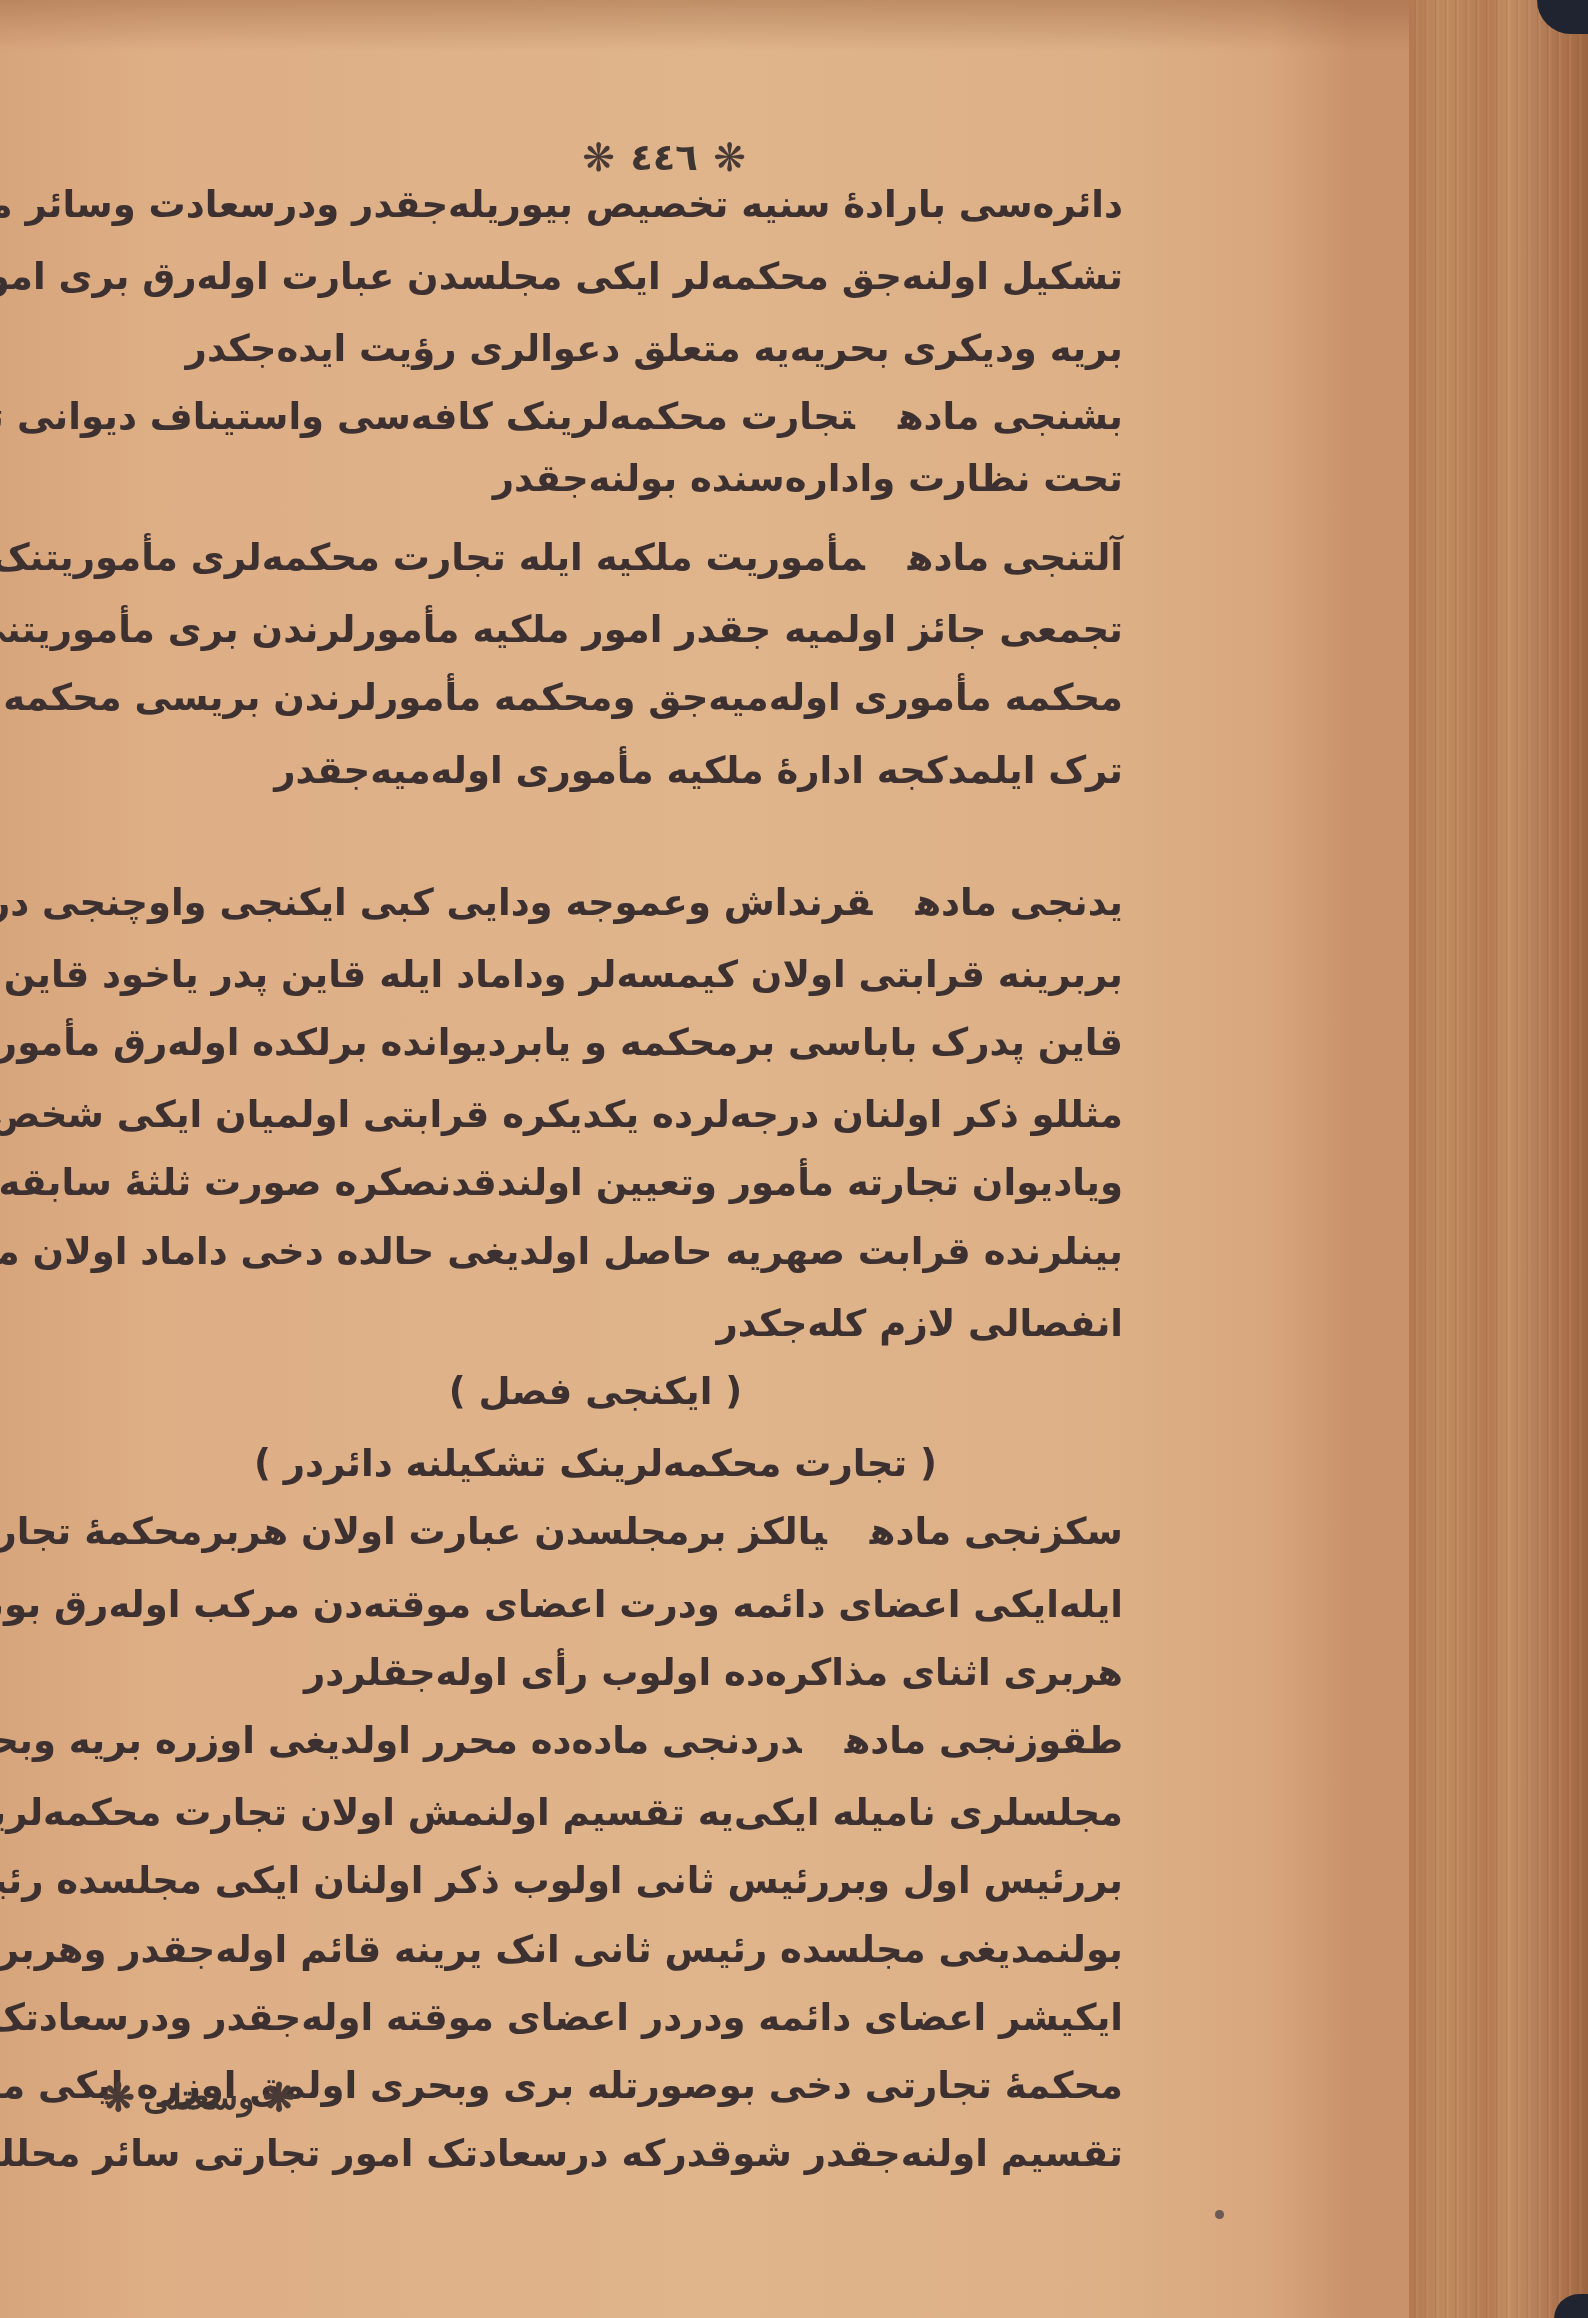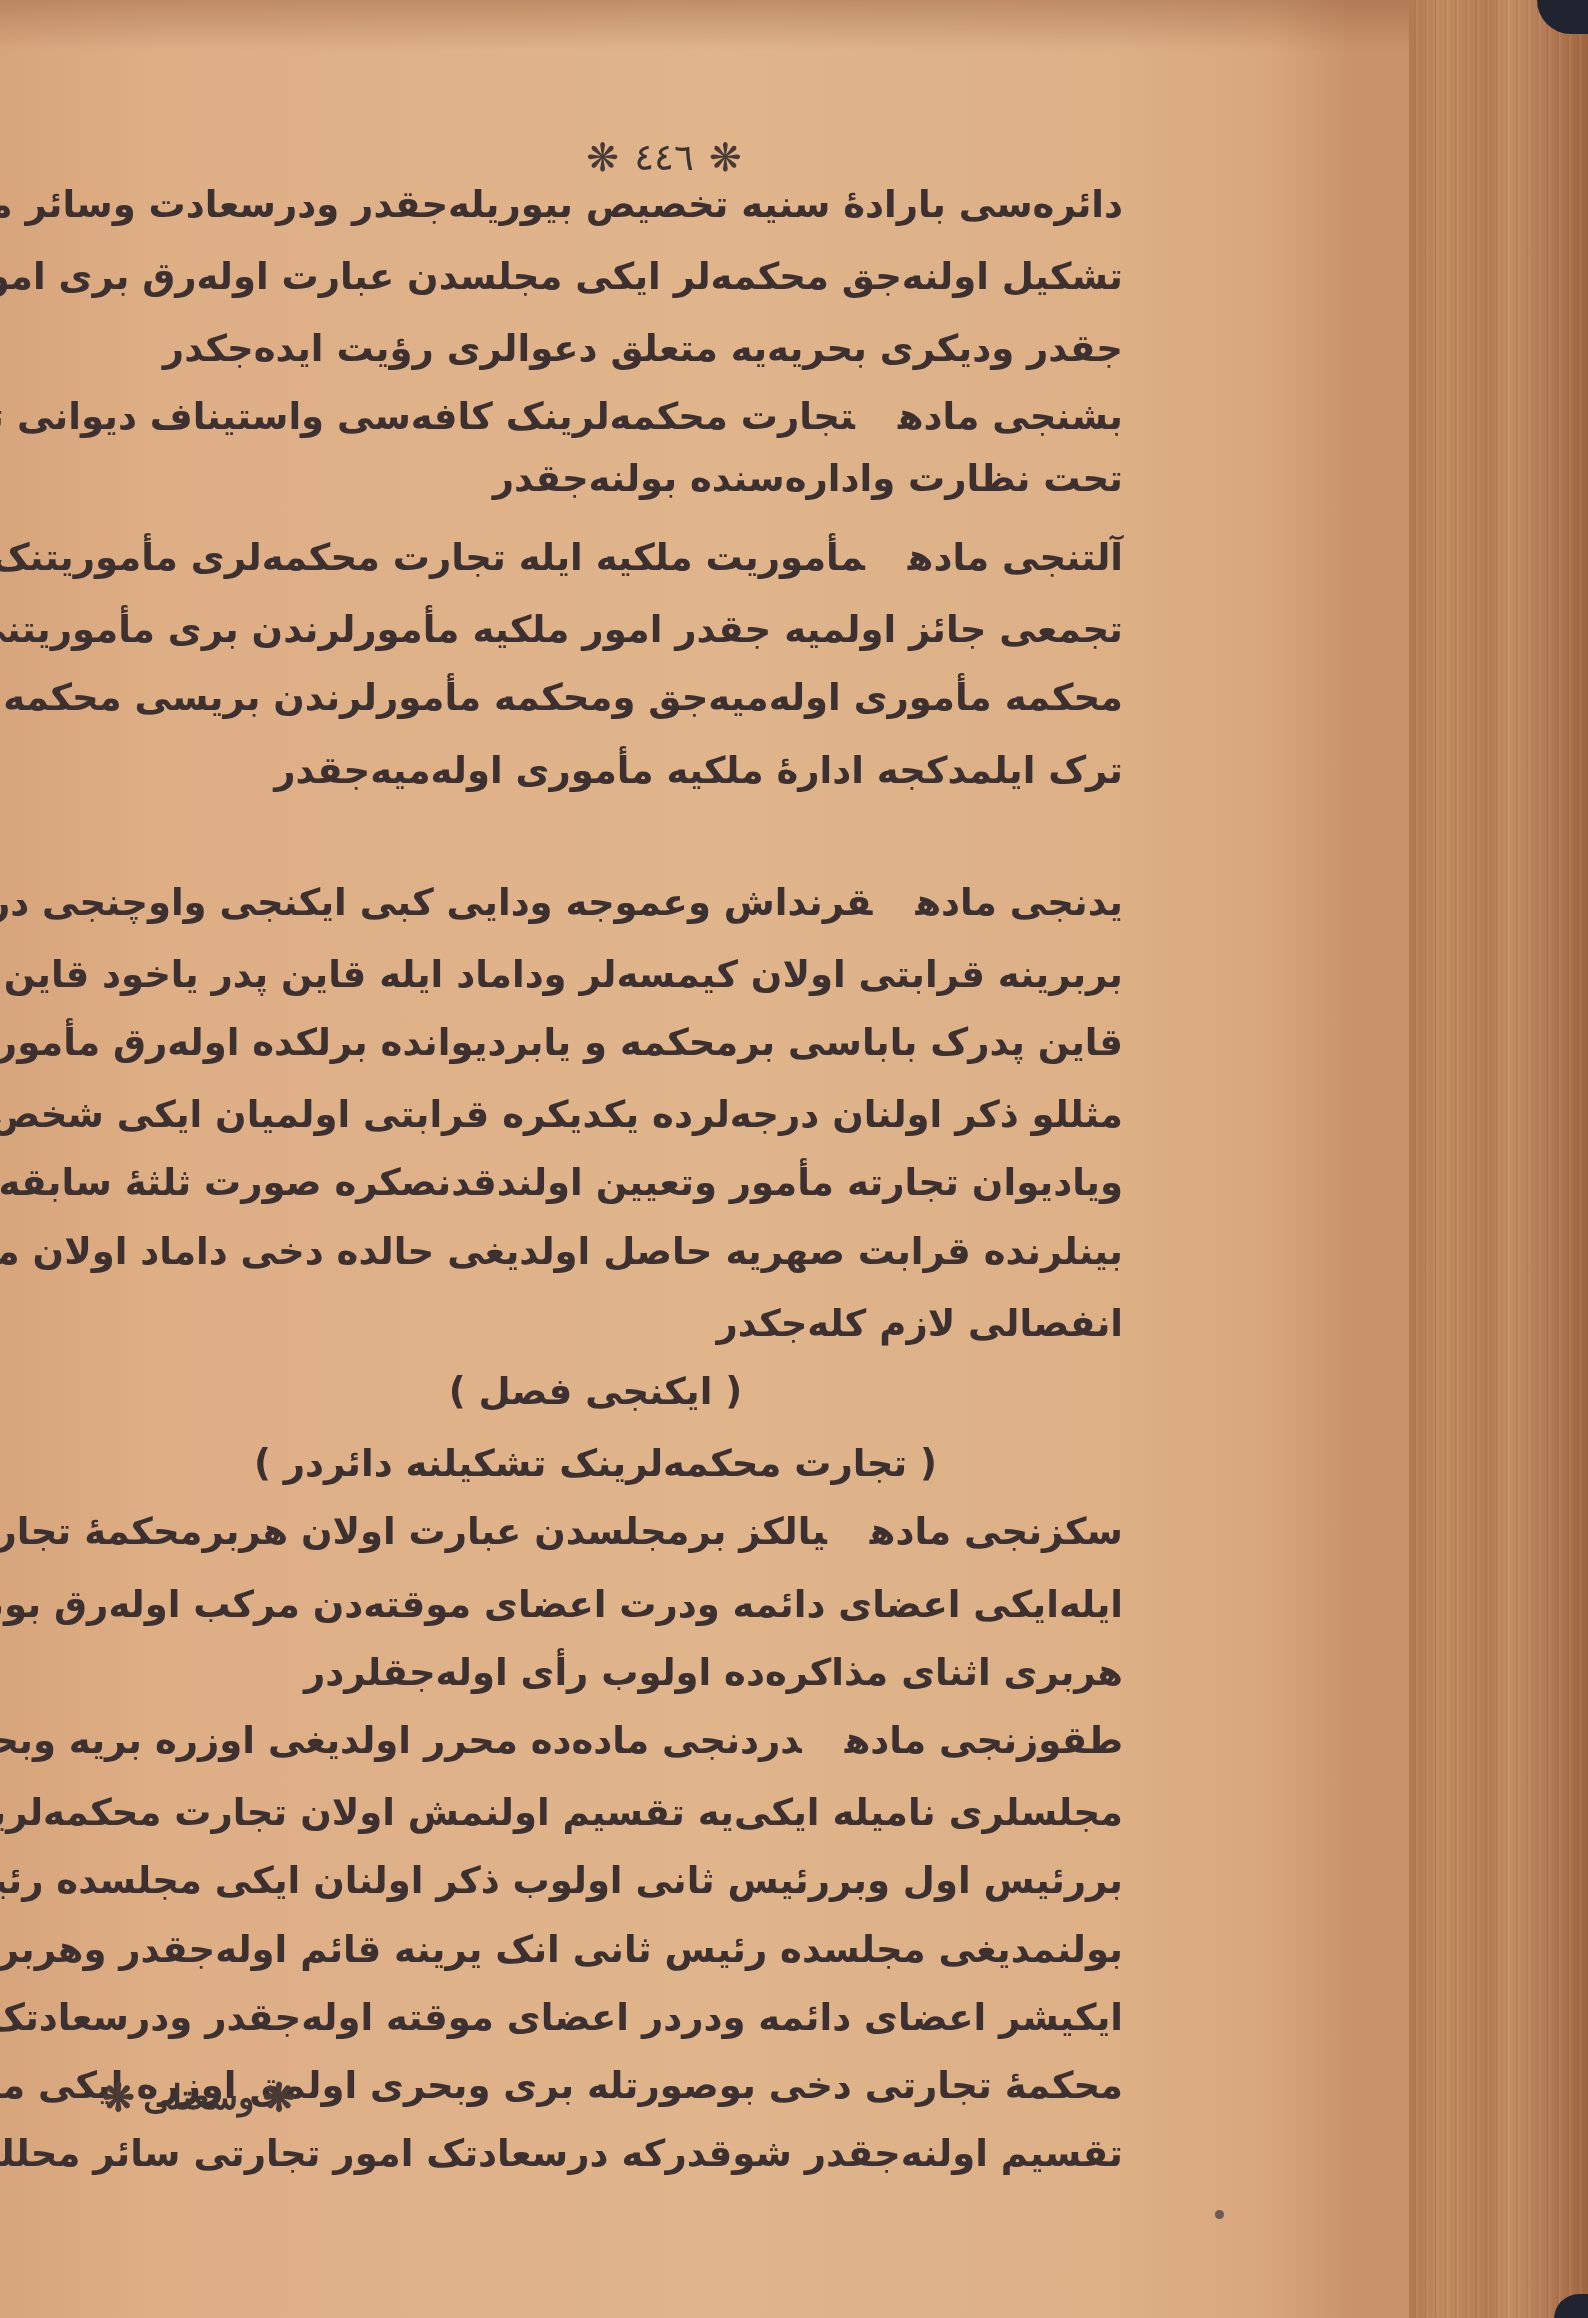--- a/index.html
+++ b/index.html
@@ -78,21 +78,21 @@
       gap: 15.3px;
       direction: ltr;
     }
     .ornament {
       font-size: 39px;
       color: #4a3a36;
       line-height: 1;
     }
     .page-number {
       font-size: 37px;
-      font-weight: normal;
+      font-weight: bold;
       color: #3e3432;
       letter-spacing: 1.7px;
     }
 
     .line {
       position: absolute;
       right: 0;
       width: 1055px;
       font-size: 37px;
       line-height: 51px;
@@ -142,21 +142,21 @@
   <div class="page">
 
     <div class="page-header">
       <span class="ornament">❋</span>
       <span class="page-number">٤٤٦</span>
       <span class="ornament">❋</span>
     </div>
 
     <div class="line" style="top:77px">دائره‌سی باراده‌ٔ سنیه تخصیص بیوریله‌جقدر ودرسعادت وسائر محللرده</div>
     <div class="line" style="top:149px">تشکیل اولنه‌جق محکمه‌لر ایکی مجلسدن عبارت اوله‌رق بری امور تجارت</div>
-    <div class="line last" style="top:221px">جقدر ودیکری بحریه‌یه متعلق دعوالری رؤیت ایده‌جکدر</div>
+    <div class="line last" style="top:221px">بریه ودیکری بحریه‌یه متعلق دعوالری رؤیت ایده‌جکدر</div>
 
     <div class="line" style="top:289px">
       <span class="article-label">بشنجی ماده</span><span>تجارت محکمه‌لرینک کافه‌سی واستیناف دیوانی تجارت نظارتنک</span>
     </div>
     <div class="line last" style="top:351px">تحت نظارت واداره‌سنده بولنه‌جقدر</div>
 
     <div class="line" style="top:430px">
       <span class="article-label">آلتنجی ماده</span><span>مأموریت ملکیه ایله تجارت محکمه‌لری مأموریتنک برشخصده</span>
     </div>
     <div class="line" style="top:502px">تجمعی جائز اولمیه جقدر امور ملکیه مأمورلرندن بری مأموریتنی ترک ایتمدکجه</div>

